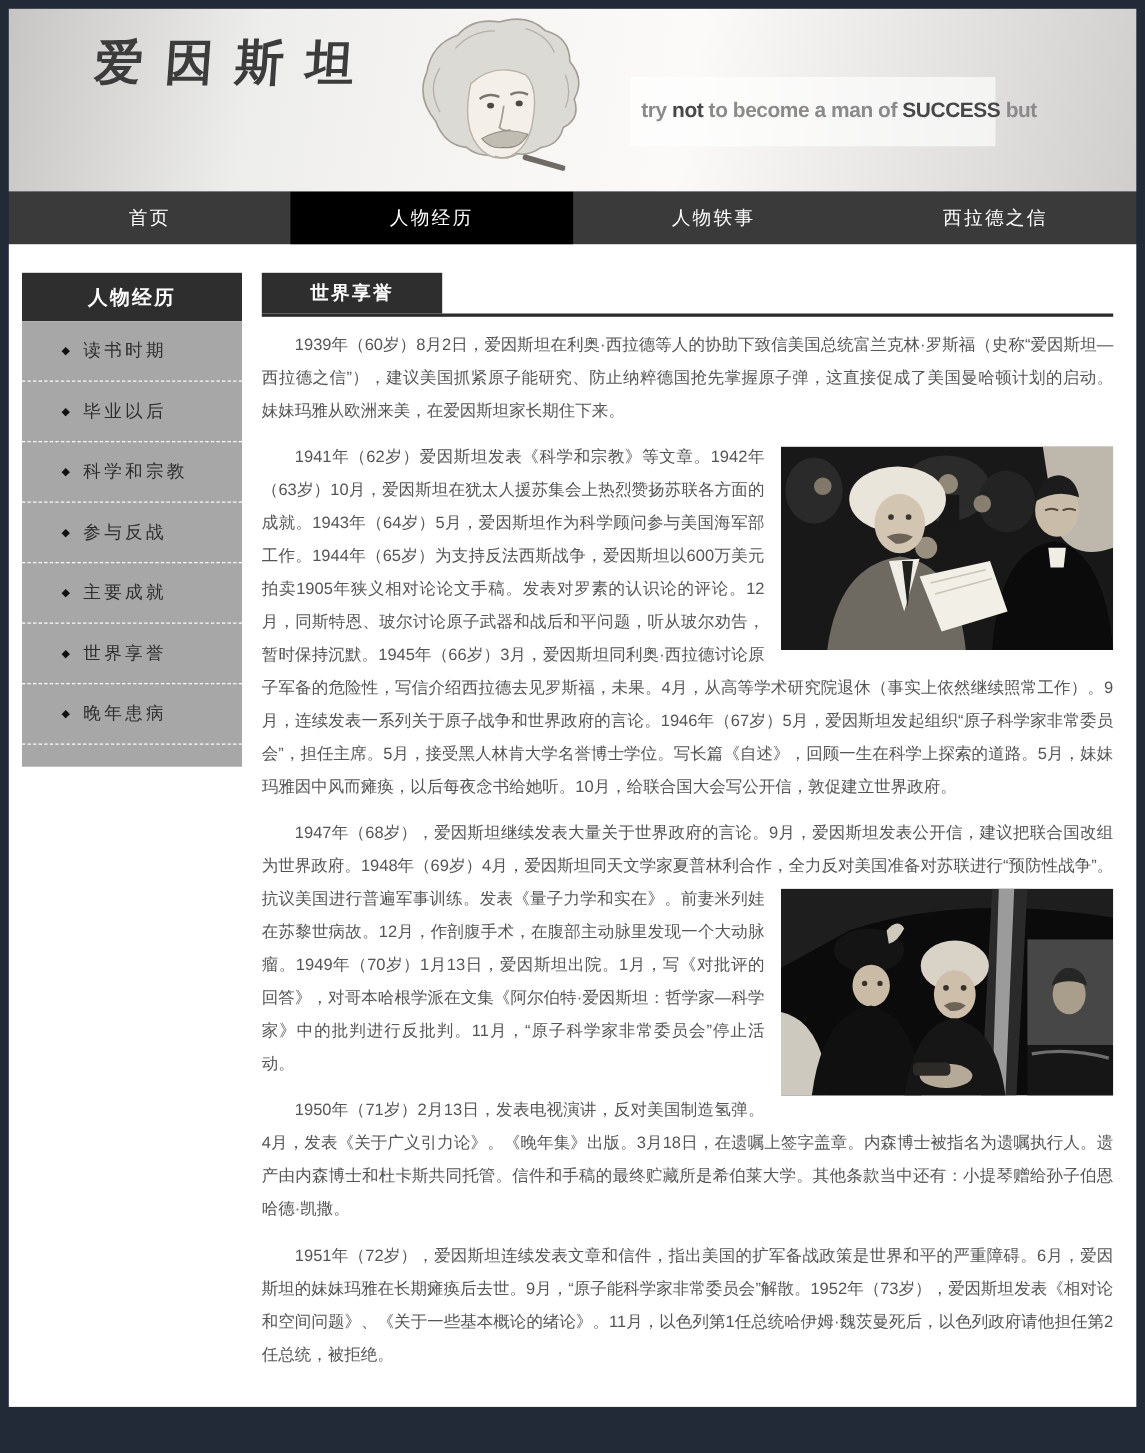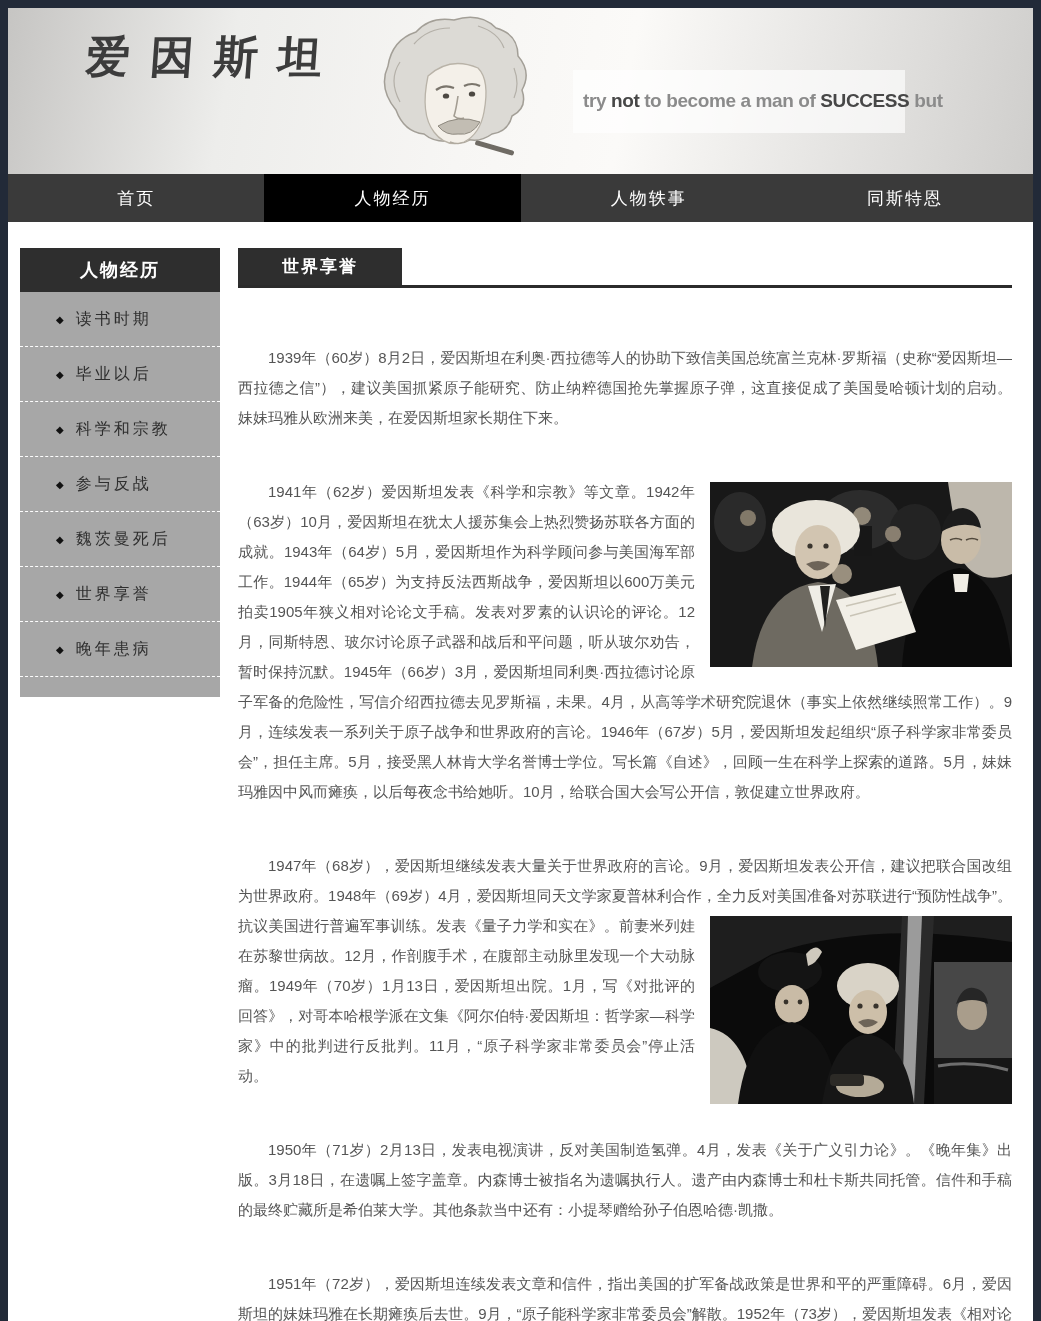--- a/index.html
+++ b/index.html
@@ -59,21 +59,21 @@
   .bullet { font-size:10px; color:#111; margin-right:12px; letter-spacing:0; }
 
   .main { flex:1; margin-left:18px; }
   .tab-bar { border-bottom:3px solid #2b2b2b; }
   .tab {
     display:inline-flex; width:164px; height:37px; background:#2e2e2e;
     color:#fff; font-size:17px; font-weight:bold; letter-spacing:2px;
     align-items:center; justify-content:center; cursor:pointer;
   }
   .article { padding-top:11px; font-size:15px; line-height:30px; color:#555; }
-  .article p { text-indent:2em; margin-bottom:12px; text-align:justify;margin-top:44px; }
+  .article p { text-indent:2em; margin-bottom:12px; text-align:justify; }
   .ph { float:right; margin:5px 0 8px 15px; }
   .ph svg { display:block; }
 </style>
 </head>
 <body>
 
 <div class="page">
 
   <header class="banner">
     <h1 class="site-title">爱因斯坦</h1>
@@ -102,21 +102,21 @@
 
     <div class="quote-box">
       <div class="qline"><span>try </span><span class="strong">not</span><span> to become a man of </span><span class="strong">SUCCESS</span><span> but</span></div>
     </div>
   </header>
 
   <nav class="nav">
     <a class="nav-item">首页</a>
     <a class="nav-item active">人物经历</a>
     <a class="nav-item">人物轶事</a>
-    <a class="nav-item">同斯特恩</a>
+    <a class="nav-item">西拉德之信</a>
   </nav>
 
   <div class="content-wrap">
 
     <aside class="sidebar">
       <div class="side-title">人物经历</div>
       <ul class="side-list">
         <li class="side-item">
             <span class="bullet">◆</span>
             <span>读书时期</span>
@@ -128,21 +128,21 @@
         <li class="side-item">
             <span class="bullet">◆</span>
             <span>科学和宗教</span>
           </li>
         <li class="side-item">
             <span class="bullet">◆</span>
             <span>参与反战</span>
           </li>
         <li class="side-item">
             <span class="bullet">◆</span>
-            <span>魏茨曼死后</span>
+            <span>主要成就</span>
           </li>
         <li class="side-item">
             <span class="bullet">◆</span>
             <span>世界享誉</span>
           </li>
         <li class="side-item">
             <span class="bullet">◆</span>
             <span>晚年患病</span>
           </li>
       </ul>

